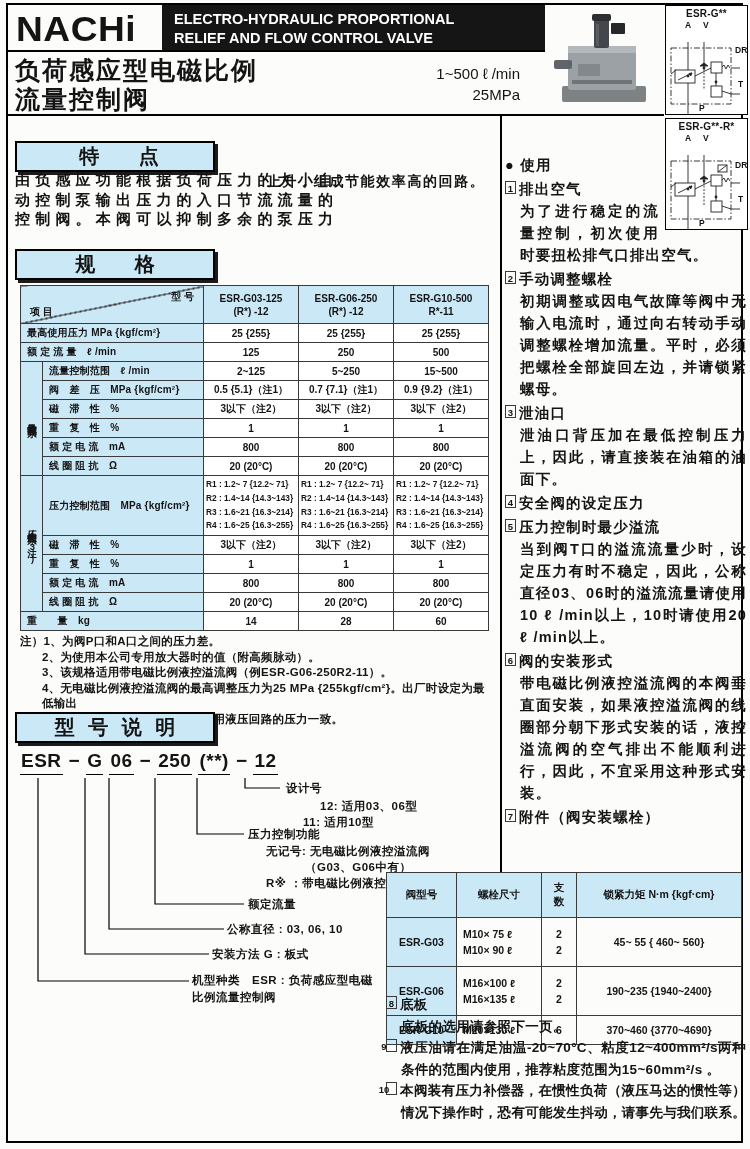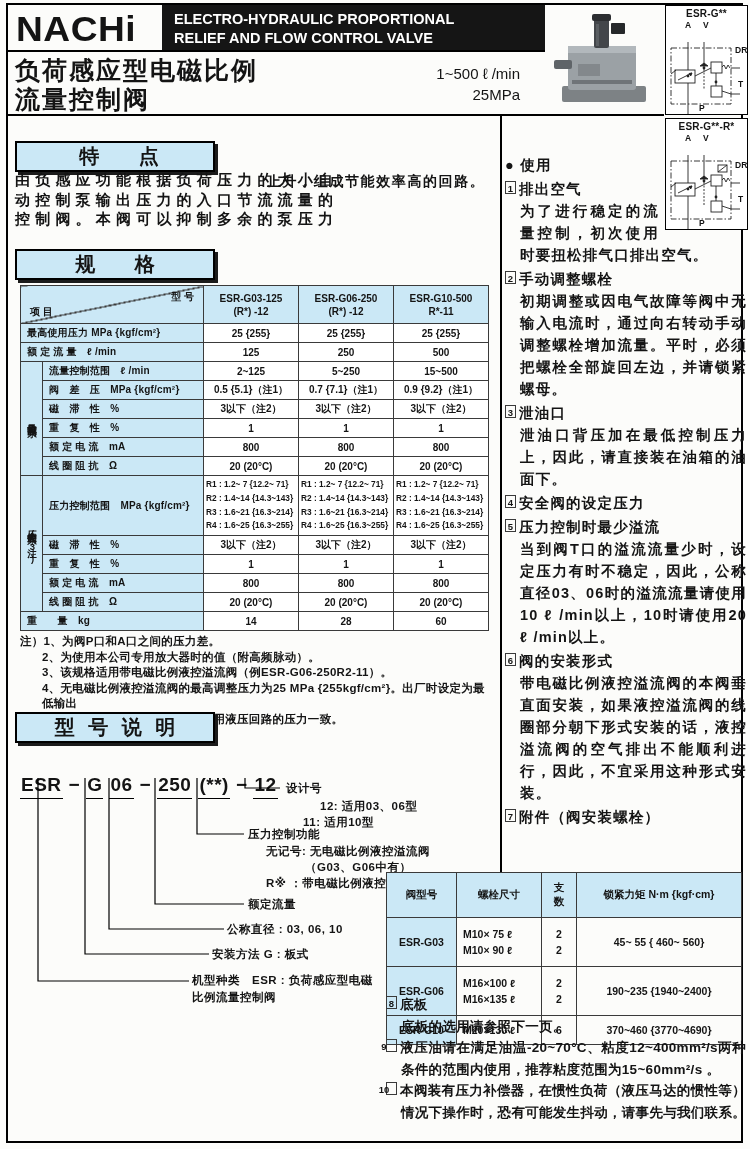--- a/index.html
+++ b/index.html
@@ -44,21 +44,21 @@
      background-image:linear-gradient(to bottom right,transparent calc(50% - .7px),#3a3a3a calc(50% - .7px),#3a3a3a calc(50% + .7px),transparent calc(50% + .7px));}
   .corner .ct{position:absolute;top:4px;right:9px;font-weight:700;}
   .corner .cb{position:absolute;bottom:4px;left:9px;font-weight:700;}
   .prl{display:block;font-size:8.3px;line-height:13.8px;text-align:left;padding-left:2px;white-space:nowrap;font-weight:600;}
   
   .notes{position:absolute;left:20px;top:634px;width:474px;font-size:11.5px;line-height:15.6px;
          font-weight:600;letter-spacing:.3px;}
   .note-ind{padding-left:22px;} .note-ind2{padding-left:34px;}
   
   .mcode{position:absolute;left:20px;top:746px;font-size:19px;font-weight:700;letter-spacing:.5px;white-space:nowrap;}
-  .mseg{display:inline-block;border-bottom:1.6px solid #000;padding:4px 1px 2px 1px;margin-right:6px;margin-top:24px;}
+  .mseg{display:inline-block;border-bottom:1.6px solid #000;padding:4px 1px 2px 1px;margin-right:6px;}
   .msep{display:inline-block;margin-right:6px;}
   .cl{position:absolute;font-size:11.5px;font-weight:700;letter-spacing:.5px;white-space:nowrap;}
   .cl-n{font-weight:600;}
   
   .rcol{position:absolute;left:505px;top:118px;width:242px;font-size:14.5px;line-height:22px;
         font-weight:600;letter-spacing:1.2px;text-align:justify;}
   .flt{float:right;width:88px;height:114px;}
   .uhead{margin-top:36px;font-weight:800;}
   .u-item{margin-top:2px;}
   .u-title{font-weight:800;}

